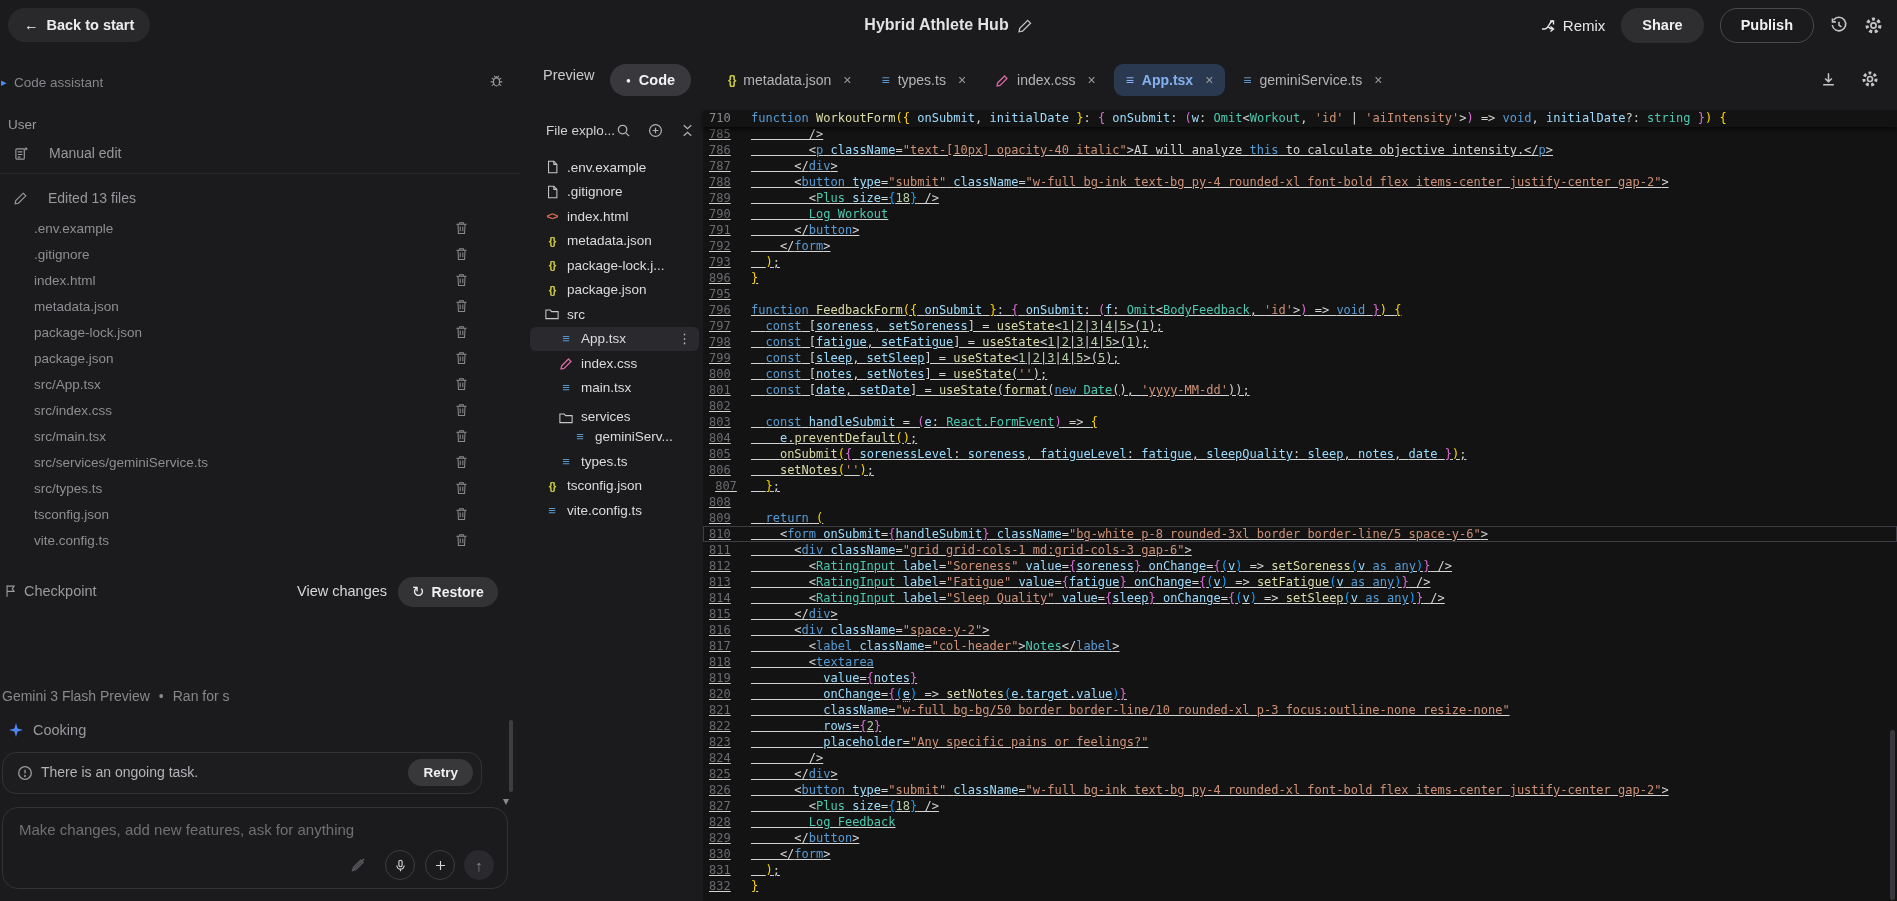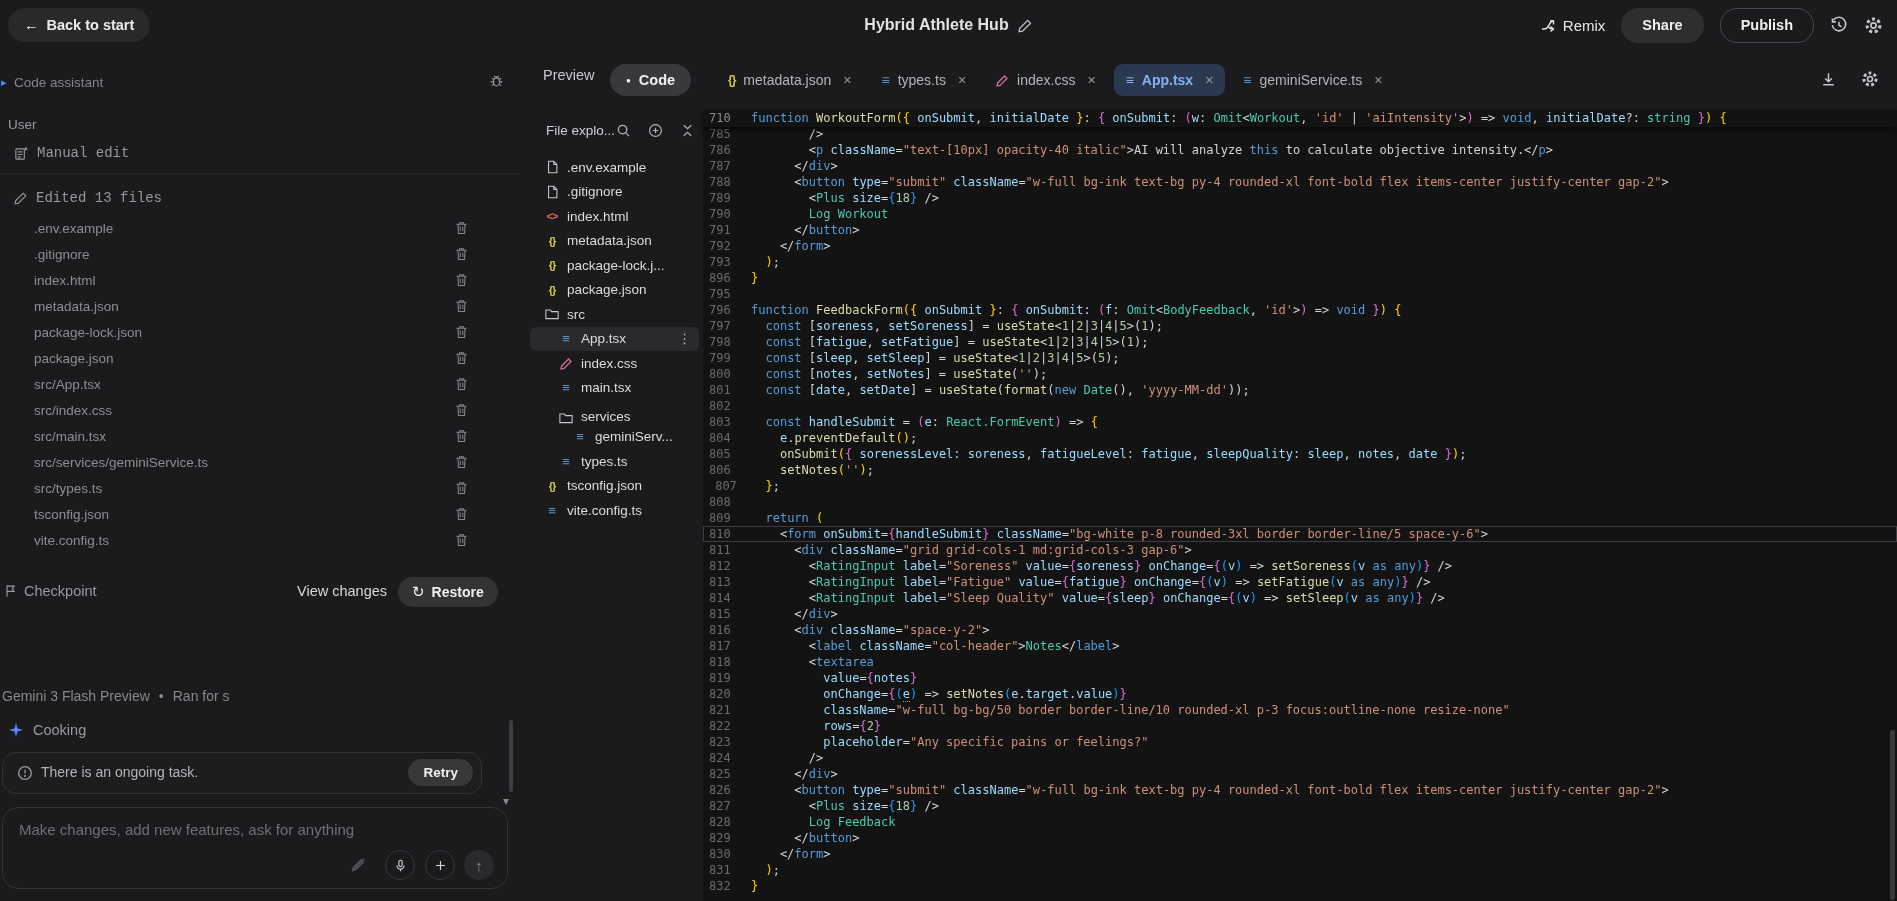--- a/index.html
+++ b/index.html
@@ -18,21 +18,21 @@
   #publish-btn{background:transparent;border:1px solid #49494d;}
   .icon-btn{color:#c6c6ca;cursor:pointer;display:flex;align-items:center;}
   
   #chat{position:absolute;left:0;top:50px;width:520px;height:851px;background:#1b1b1d;border-right:1px solid #252527;}
   #chat-collapse{position:absolute;left:1px;top:26px;color:#4c8df6;font-size:11px;}
   #chat-title{position:absolute;left:14px;top:25px;color:#86868a;font-size:13.5px;}
   #bug-btn{position:absolute;right:16px;top:23px;color:#9a9a9e;}
   #user-label{position:absolute;left:8px;top:67px;color:#9a9a9e;font-size:13.5px;}
   .chat-row{position:absolute;left:0;width:100%;height:24px;display:flex;align-items:center;}
   .chat-row .ric{margin-left:14px;color:#9a9a9e;}
-  .chat-row .rtx{margin-left:8px;color:#98989c;font-size:14px;font-family:Liberation Mono, monospace;}
+  .chat-row .rtx{margin-left:20px;color:#98989c;font-size:14px;}
   #divider1{position:absolute;left:0;top:123px;width:520px;border-top:1px solid #262628;}
   #chat-files .file-row{position:absolute;left:0;width:100%;height:22px;display:flex;align-items:center;cursor:pointer;}
   #chat-files .fname{margin-left:34px;color:#8e8e92;font-size:13.5px;}
   #chat-files .ftrash{position:absolute;left:455px;color:#8a8a8e;cursor:pointer;}
   #checkpoint-row{position:absolute;left:0;top:527px;width:520px;height:30px;}
   #checkpoint-row .flag{position:absolute;left:4px;top:7px;color:#9a9a9e;}
   #checkpoint-row .cklbl{position:absolute;left:24px;top:6px;color:#9a9a9e;font-size:14.5px;}
   #view-changes{position:absolute;left:297px;top:6px;color:#d8d8da;font-size:14.5px;font-weight:500;cursor:pointer;}
   #restore-btn{position:absolute;left:398px;top:0;height:30px;padding:0 14px;border-radius:16px;background:#333336;
     color:#f0f0f2;font-size:14px;font-weight:700;display:flex;align-items:center;gap:7px;cursor:pointer;}
@@ -82,21 +82,21 @@
   .trow .tlbl{margin-left:7px;color:#dcdcde;font-size:13.5px;white-space:nowrap;}
   .trow.sel::before{content:"";position:absolute;left:10px;right:4px;top:0;bottom:0;background:#2a2a2e;border-radius:6px;}
   .trow>*{position:relative;}
   .trow .kebab{position:absolute;right:12px;color:#c0c0c4;font-size:13px;}
   .ic-json{color:#cbcb41;font-weight:700;font-size:11px;letter-spacing:-1px;}
   .ic-html{color:#e06c4f;font-weight:700;font-size:11px;letter-spacing:-1px;}
   .ic-ts{color:#5b95c8;font-size:13px;}
   
   #editor{position:absolute;left:703px;top:110px;width:1194px;height:791px;background:#131314;
     font-family:"DejaVu Sans Mono",monospace;font-size:12px;}
-  .cline{position:absolute;left:0;width:100%;height:16px;line-height:16px;white-space:pre;display:flex;}
+  .cline{position:absolute;left:0;width:100%;height:16px;line-height:16px;white-space:pre;display:flex;text-decoration:underline;}
   .cline .ln{width:34px;padding-left:6px;color:#6b6b70;flex:none;}
   .cline .ctext{margin-left:8px;}
   #sticky-line{position:absolute;left:0;top:0;width:100%;height:17px;line-height:17px;background:#131314;
     box-shadow:0 3px 5px rgba(0,0,0,.55);z-index:2;display:flex;white-space:pre;}
   #sticky-line .ln{width:34px;padding-left:6px;color:#8a8a8e;flex:none;}
   #sticky-line .ctext{margin-left:8px;}
   .cline.current{outline:1px solid #3c3c42;outline-offset:-1px;}
   .tok-h{border-bottom:1px dotted #9a9a9e;}
   #ed-scrollbar{position:absolute;right:2px;top:620px;width:5px;height:170px;background:#38383c;border-radius:2px;}
 </style>

